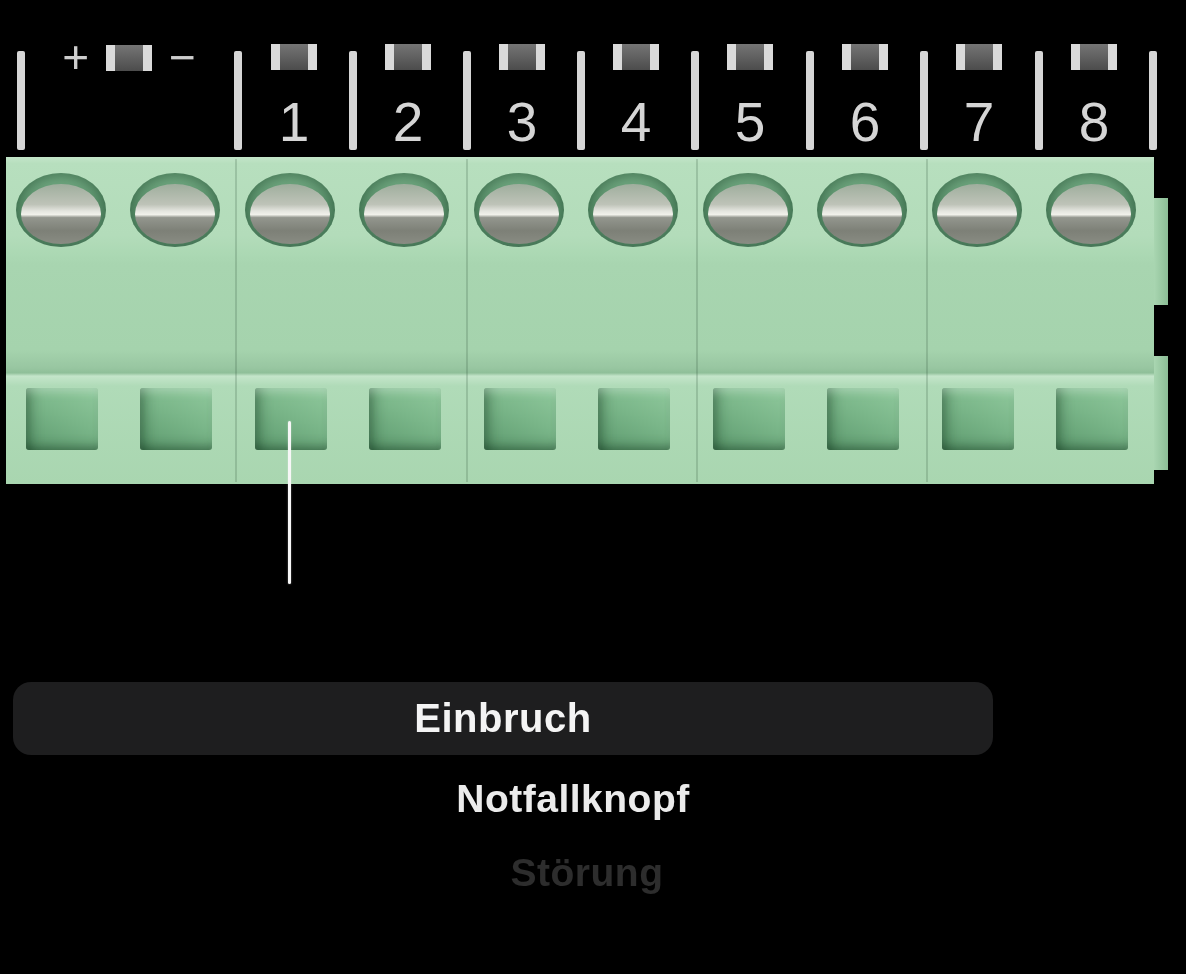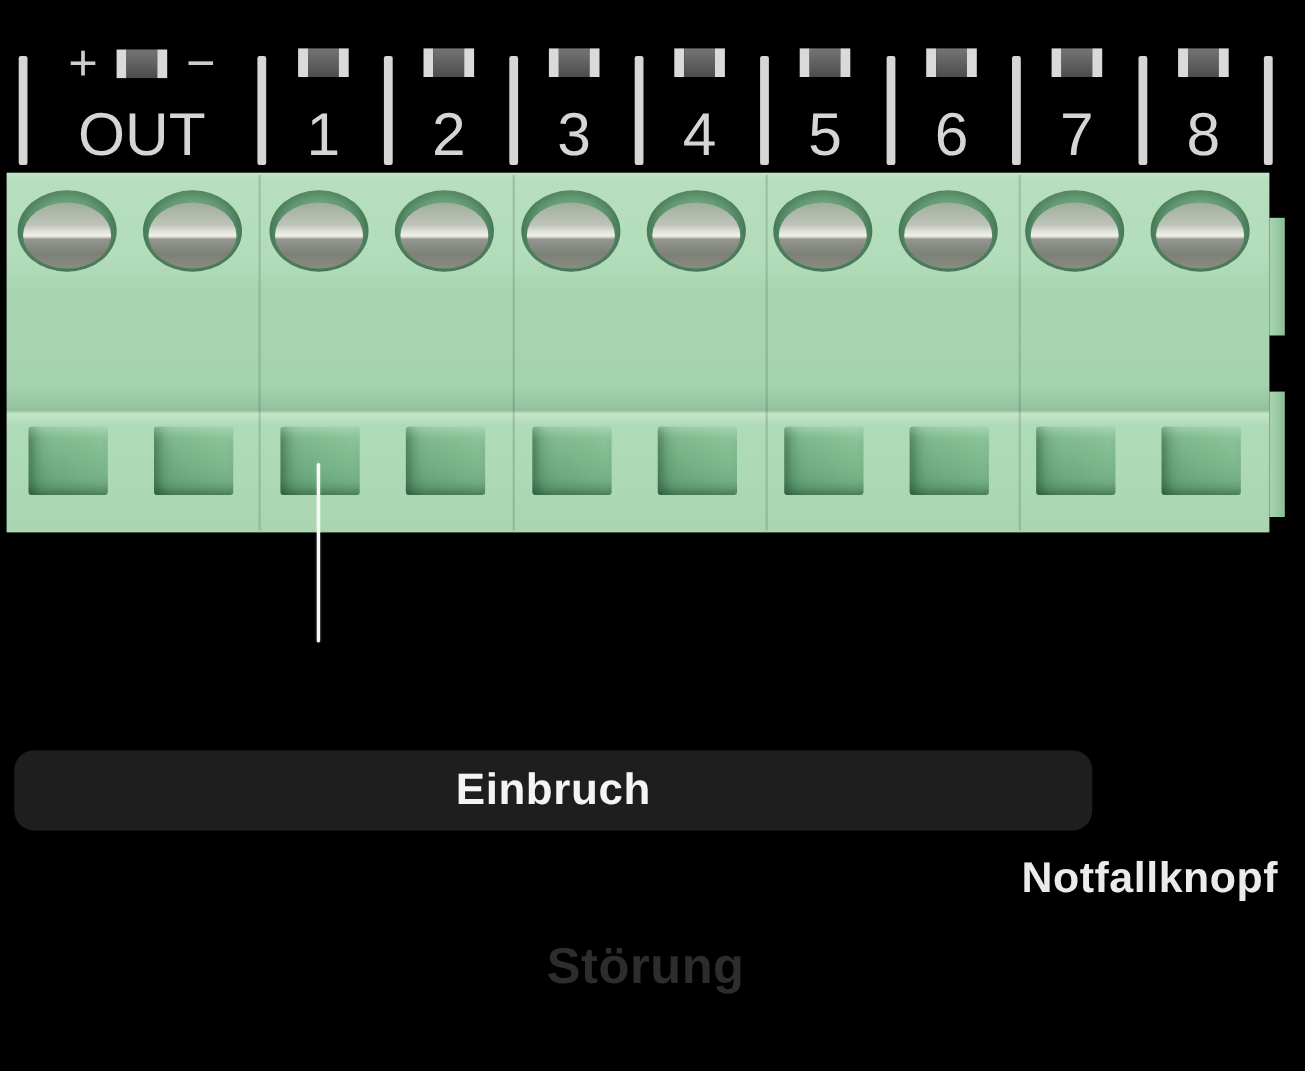--- a/index.html
+++ b/index.html
@@ -41,24 +41,24 @@
     background:linear-gradient(90deg,#a9d6b1,#8cbd96);}
   .tab.t1{top:41px;height:107px;}
   .tab.t2{top:199px;height:114px;}
   
   .pointer{position:absolute;left:288px;top:421px;width:3px;height:163px;
     background:#f7f7f7;border-radius:2px;box-shadow:0 0 2px rgba(255,255,255,0.45);}
   
   .picker-row-selected{position:absolute;left:13px;top:682px;width:980px;height:73px;
     border-radius:18px;background:#1e1e1f;display:flex;align-items:center;justify-content:center;}
   .picker-label{font-size:40px;font-weight:700;color:#f4f4f4;letter-spacing:0.5px;}
-  .picker-row-next{position:absolute;left:0;top:777px;width:1146px;text-align:right;
-    font-size:39px;font-weight:700;color:#ebebeb;letter-spacing:0.5px;padding-left:16px;}
+  .picker-row-next{position:absolute;left:0;top:777px;width:1146px;text-align:center;
+    font-size:39px;font-weight:700;color:#ebebeb;letter-spacing:0.5px;}
   .picker-row-faded{position:absolute;left:0;top:851px;width:1174px;text-align:center;
-    font-size:46px;font-weight:700;color:#2d2d2d;letter-spacing:0.5px;}
+    font-size:39px;font-weight:700;color:#2d2d2d;letter-spacing:0.5px;}
 </style>
 </head>
 <body>
 
 <div class="stage">
 
   <div>
     <div class="sep" style="left:17px"></div>
     <div class="sep" style="left:234px"></div>
     <div class="sep" style="left:349px"></div>
@@ -73,21 +73,20 @@
     <div class="cell" style="left:26px;width:206px">
       <div class="icon-row">
         <span class="sign">+</span>
         <span class="res-icon">
             <i class="cap"></i>
             <i class="rbody"></i>
             <i class="cap"></i>
           </span>
         <span class="sign">−</span>
       </div>
-      <div class="t-label">OUT</div>
     </div>
 
     <div class="cell" style="left:242px;width:104px">
       <span class="res-icon">
           <i class="cap"></i>
           <i class="rbody"></i>
           <i class="cap"></i>
         </span>
       <div class="t-label">1</div>
     </div>

